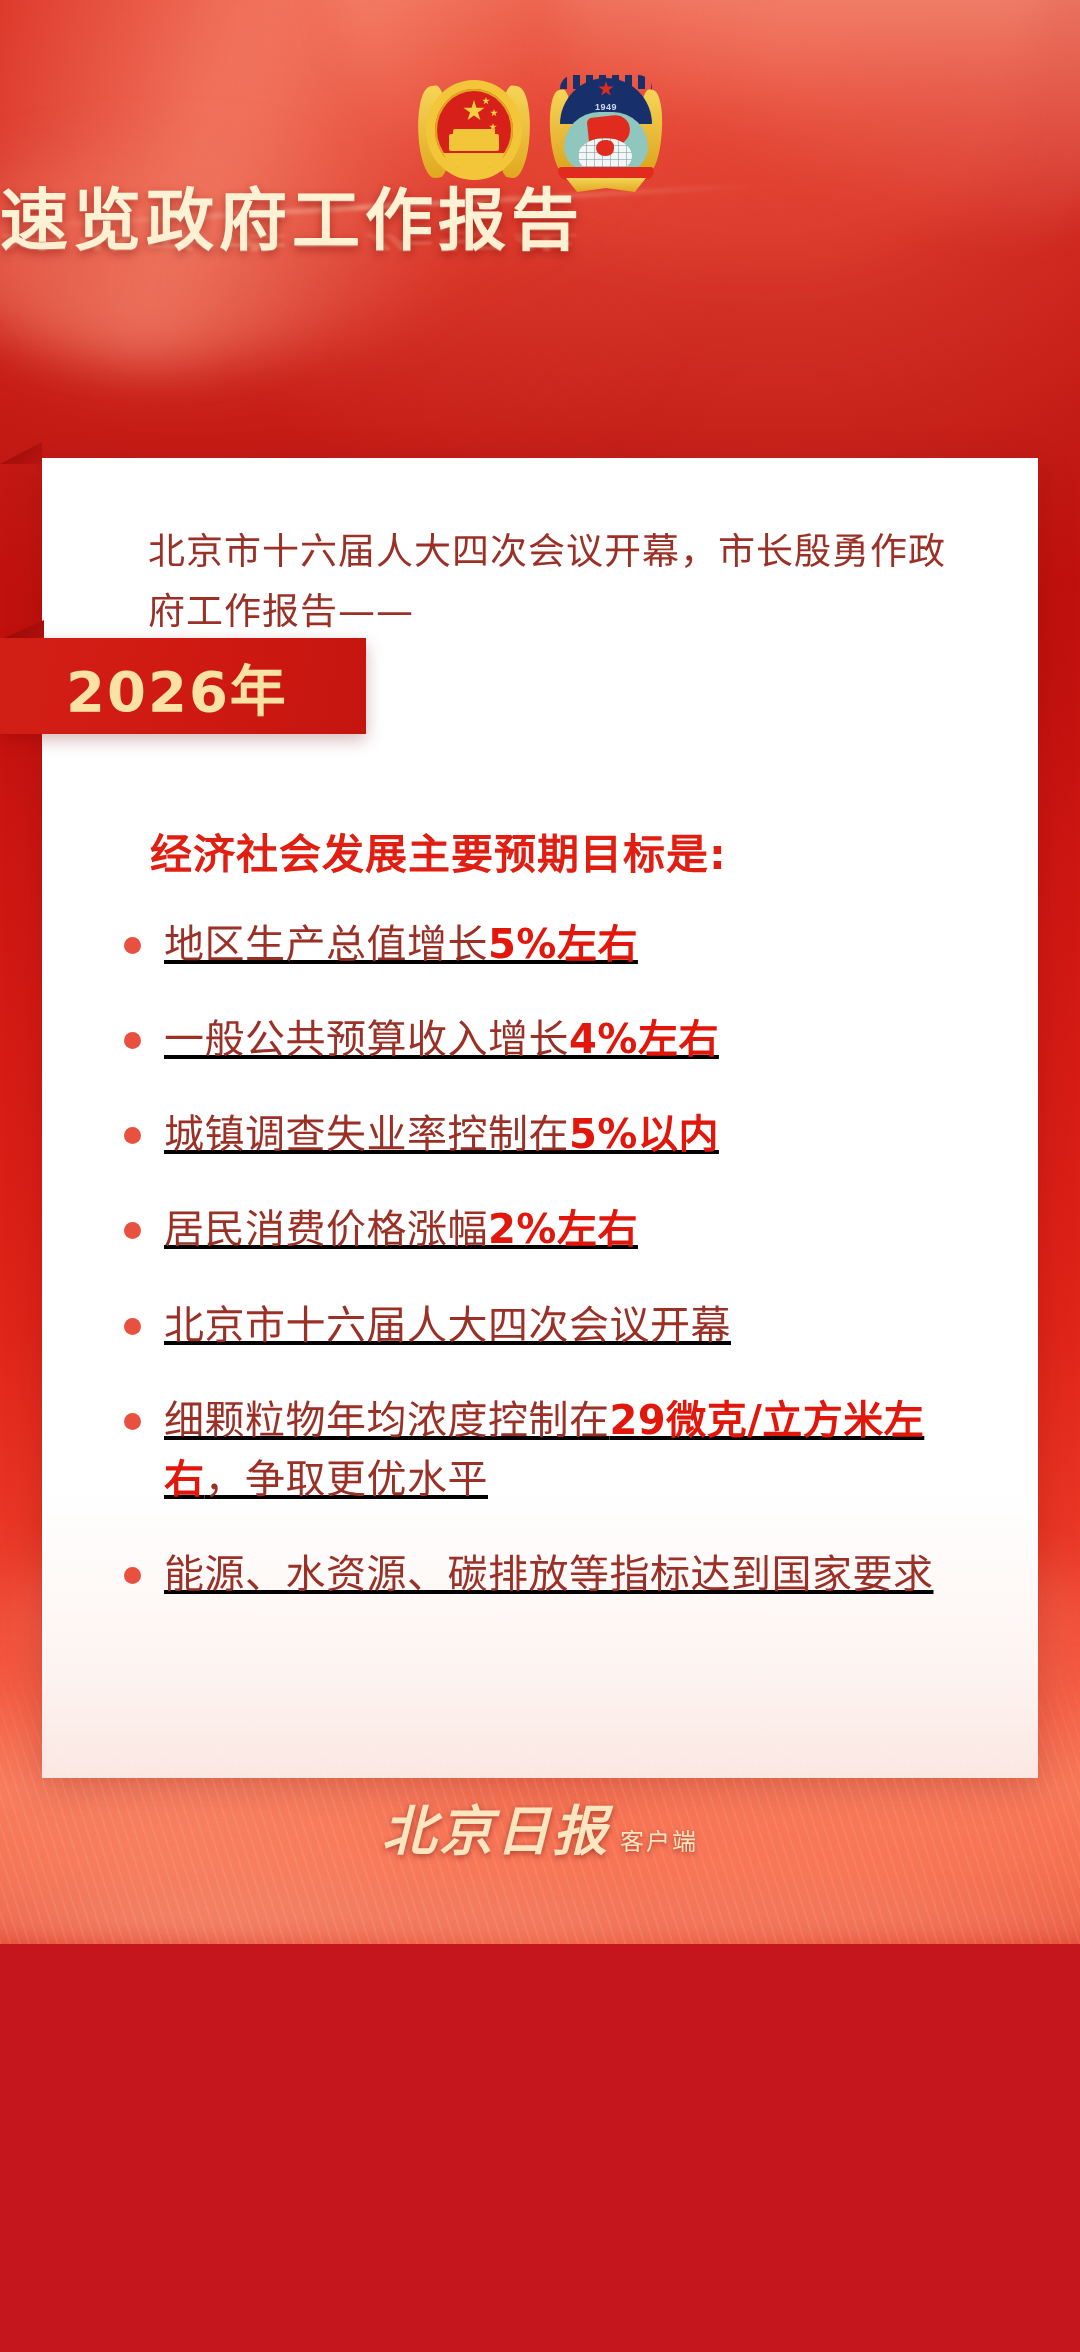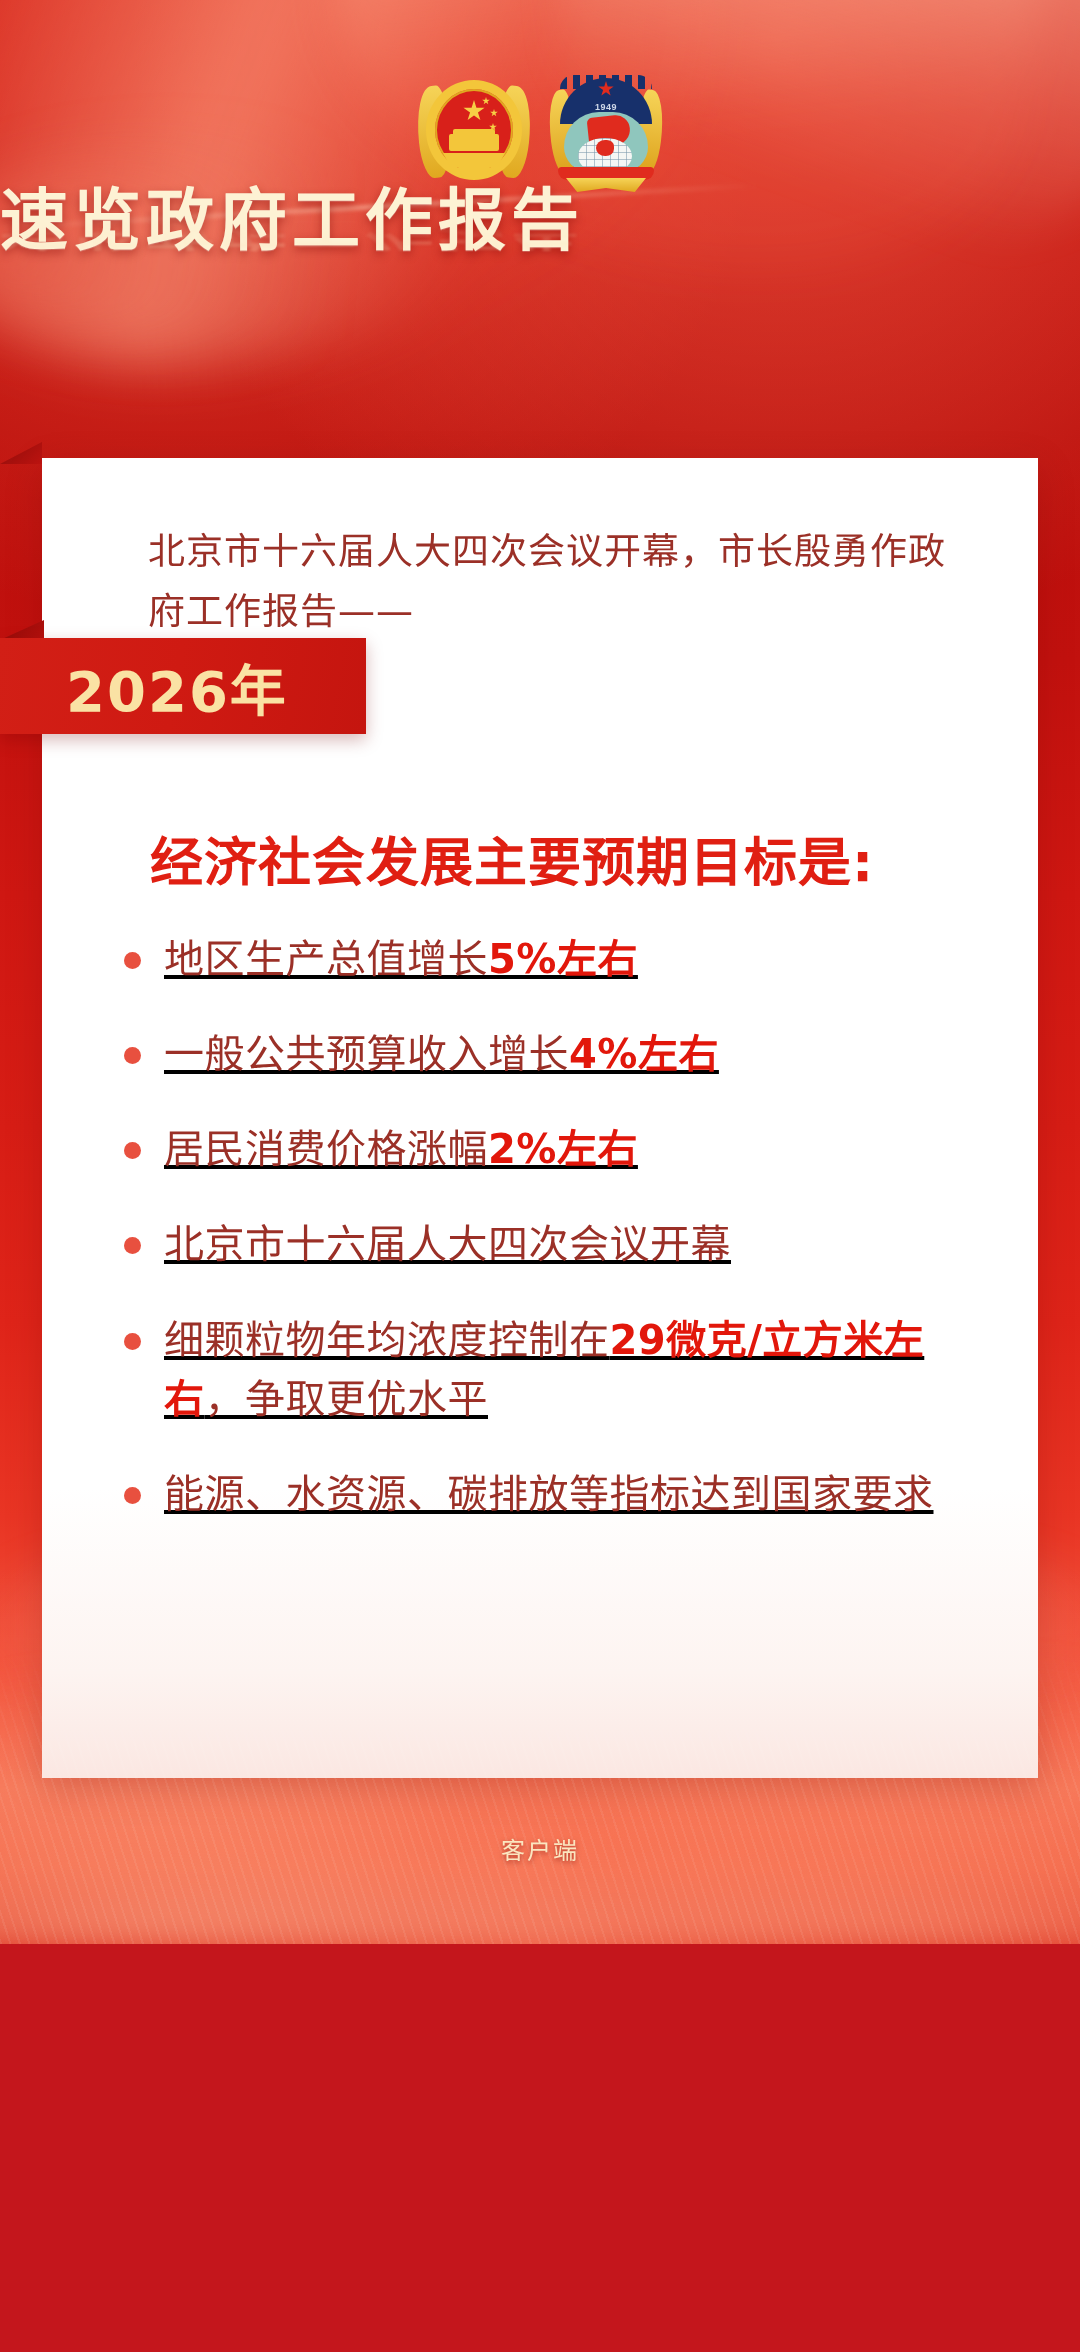--- a/index.html
+++ b/index.html
@@ -263,21 +263,21 @@
   }
   .year-text {
     font-size:56px; font-weight:bold; color:#fae2a4;
     letter-spacing:2px;
     font-family:"DejaVu Sans","Liberation Sans",sans-serif;
   }
 
   
   .body-block { padding:178px 8px 0 18px; }
   .sec-head {
-    font-size:53px; font-weight:bold; color:#e01f12;
+    font-size:42px; font-weight:bold; color:#e01f12;
     letter-spacing:1px; padding-left:44px; margin-bottom:34px;
     font-family:"DejaVu Sans","Liberation Sans",sans-serif;
   }
   ul.goals { list-style:none;text-decoration:underline; }
   ul.goals li {
     position:relative;
     padding-left:58px;
     margin-bottom:36px;
     font-size:40px;
     line-height:1.48;
@@ -379,20 +379,23 @@
         <div class="sec-head">经济社会发展主要预期目标是:</div>
 
         <ul class="goals">
           <li>
             <span class="dot"></span><span>地区生产总值增长</span><span class="hl">5%左右</span><span></span>
           </li>
           <li>
             <span class="dot"></span><span>一般公共预算收入增长</span><span class="hl">4%左右</span><span></span>
           </li>
           <li>
+            <span class="dot"></span><span>城镇调查失业率控制在</span><span class="hl">5%以内</span><span></span>
+          </li>
+          <li>
             <span class="dot"></span><span>居民消费价格涨幅</span><span class="hl">2%左右</span><span></span>
           </li>
           <li>
             <span class="dot"></span><span>北京市十六届人大四次会议开幕</span><span class="hl"></span><span></span>
           </li>
           <li>
             <span class="dot"></span><span>细颗粒物年均浓度控制在</span><span class="hl">29微克/立方米左右</span><span>，争取更优水平</span>
           </li>
           <li>
             <span class="dot"></span><span>能源、水资源、碳排放等指标达到国家要求</span><span class="hl"></span><span></span>
@@ -406,17 +409,18 @@
   <div class="year-band">
     <div class="year-band-fold"></div>
     <div class="year-band-body">
       <span class="year-text">2026年</span>
     </div>
   </div>
 
   <div class="footer">
     <div class="footer-stripes"></div>
     <div class="brand">
+      <span class="brand-main">北京日报</span>
       <span class="brand-sub">客户端</span>
     </div>
   </div>
 
 </div>
 
 </body></html>

